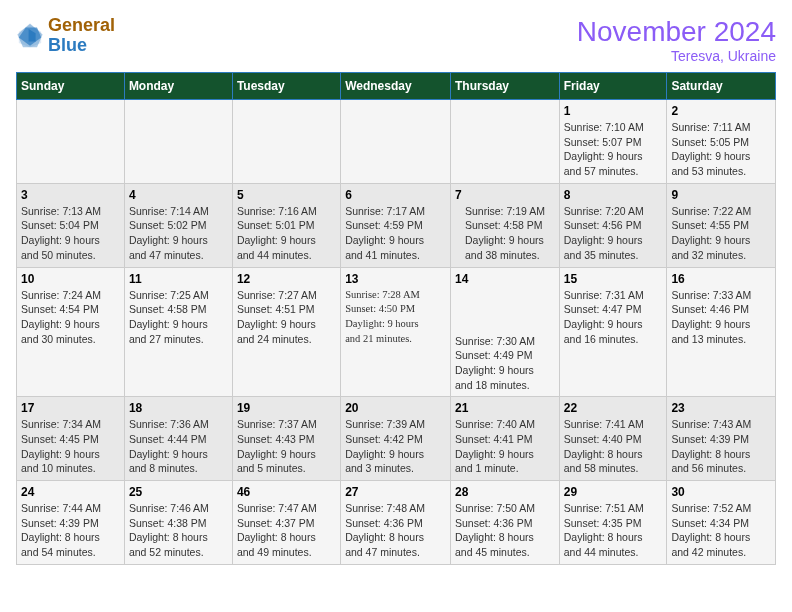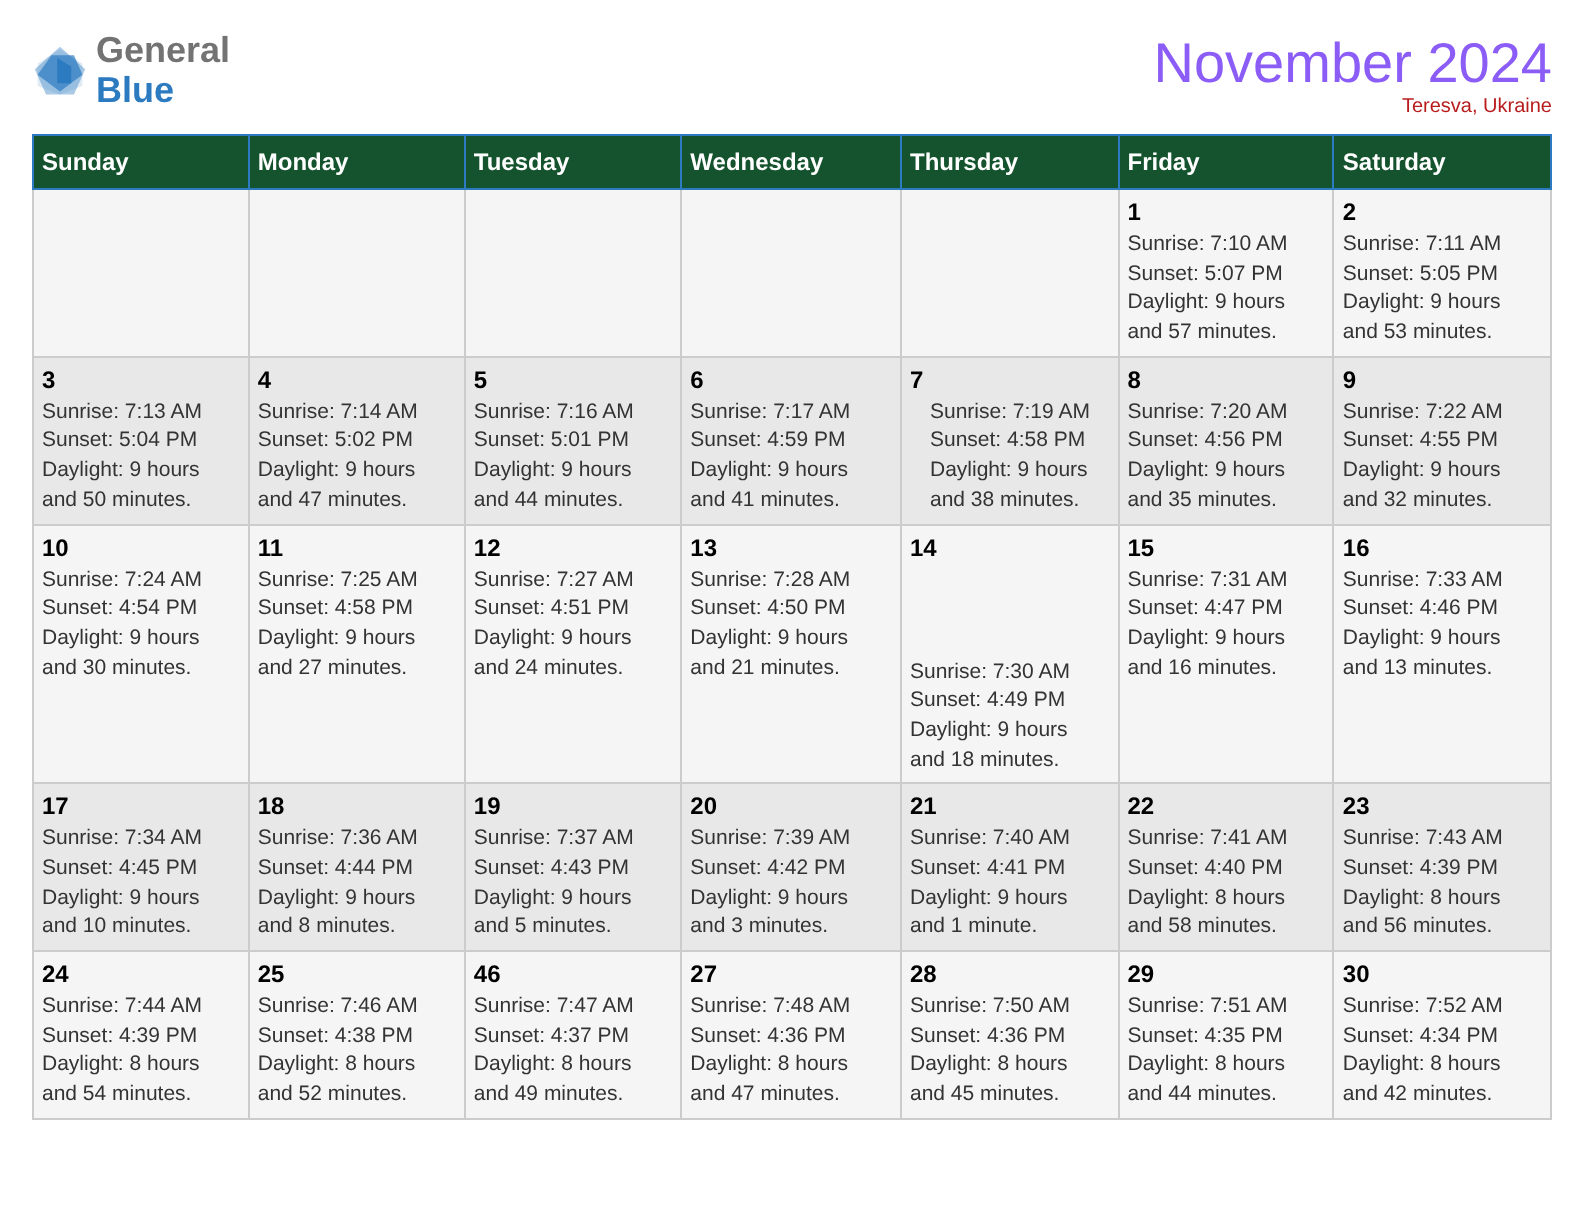--- a/index.html
+++ b/index.html
@@ -19,37 +19,37 @@
     .logo {
       display: flex;
       align-items: center;
       gap: 4px;
     }
     .logo-text {
       font-size: 18px;
       font-weight: bold;
       line-height: 1.1;
     }
-    .logo-text .general { color: #737373; }
+    .logo-text .general { color: #a16207; }
     .logo-text .blue { color: #2c7bc0; }
     .logo-icon {
       width: 28px;
       height: 28px;
     }
     .title-block {
       text-align: right;
     }
     .month-title {
       font-size: 28px;
       color: #8b5cf6;
       font-weight: normal;
     }
     .location {
-      font-size: 10px;
-      color: #b91c1c;
+      font-size: 14px;
+      color: #8b5cf6;
     }
     .calendar-table {
       width: 100%;
       border-collapse: collapse;
       font-size: 11px;
     }
     .calendar-table thead tr th {
       background-color: #14532d;
       color: white;
       text-align: left;
@@ -206,21 +206,21 @@
         </td>
         <td>
           <span class="day-num">12</span>
           <div class="day-info" style="white-space: pre-line;">Sunrise: 7:27 AM
 Sunset: 4:51 PM
 Daylight: 9 hours
 and 24 minutes.</div>
         </td>
         <td>
           <span class="day-num">13</span>
-          <div class="day-info" style="white-space: pre-line;">Sunrise: 7:28 AM
+          <div class="day-info" style="white-space: pre-line; font-family: Liberation Serif, serif;">Sunrise: 7:28 AM
 Sunset: 4:50 PM
 Daylight: 9 hours
 and 21 minutes.</div>
         </td>
         <td>
           <span class="day-num">14</span>
           <div class="day-info" style="white-space: pre-line; margin-top: 48px;">Sunrise: 7:30 AM
 Sunset: 4:49 PM
 Daylight: 9 hours
 and 18 minutes.</div>

